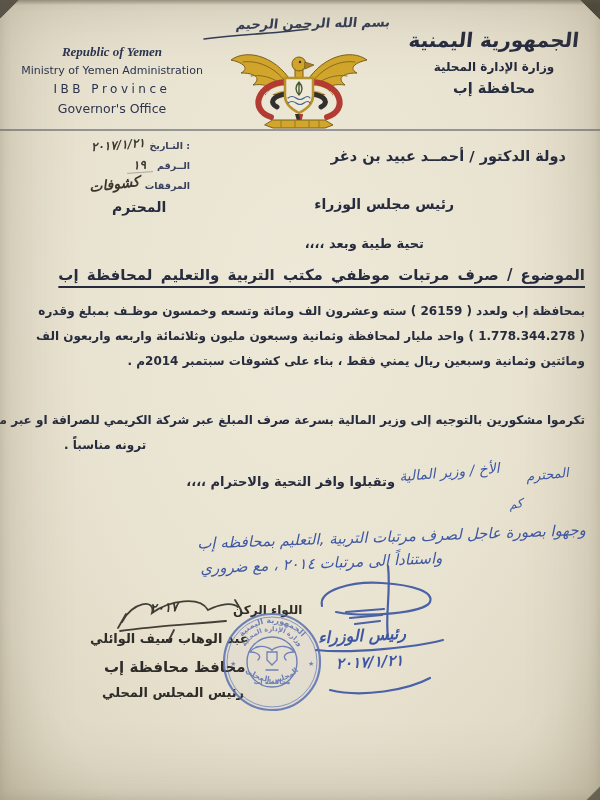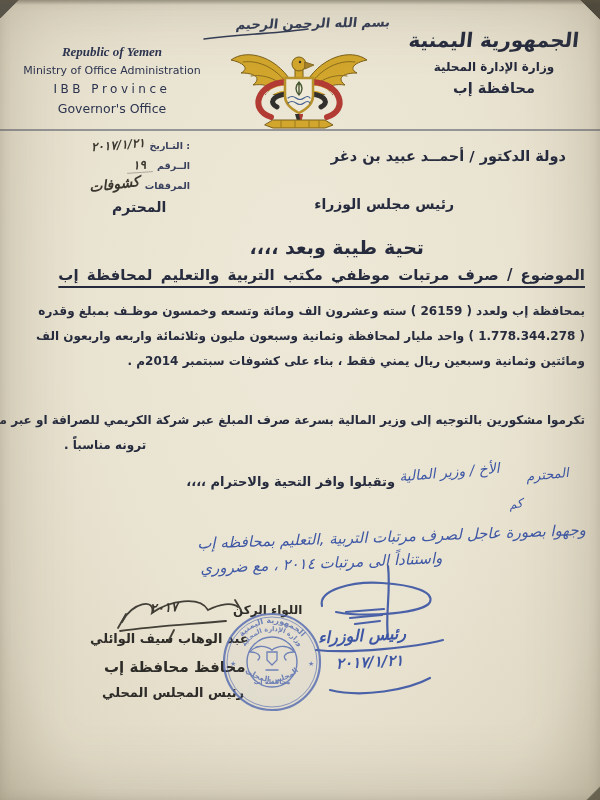--- a/index.html
+++ b/index.html
@@ -24,21 +24,21 @@
 
 <div class="page">
 
   <div class="abs" style="top:0;left:0;width:30px;height:18px;background:linear-gradient(135deg,#55524a 0%,#55524a 38%,transparent 40%);"></div>
   <div class="abs" style="top:0;right:0;width:34px;height:22px;background:linear-gradient(225deg,#474439 0%,#474439 34%,transparent 36%);"></div>
   <div class="abs" style="top:0;left:0;right:0;height:5px;background:linear-gradient(rgba(90,85,70,.45),transparent);"></div>
   <div class="abs" style="bottom:0;right:0;width:16px;height:26px;background:linear-gradient(315deg,#6a6555 0%,#6a6555 30%,transparent 34%);"></div>
 
   <div class="abs en" style="left:14px;top:44px;width:196px;text-align:center;">
     <div style="font-family:'Liberation Serif',serif;font-weight:bold;font-style:italic;font-size:13px;margin-bottom:4px;">Republic of Yemen</div>
-    <div style="font-size:11px;margin-bottom:5px;">Ministry of Office Administration</div>
+    <div style="font-size:11px;margin-bottom:5px;">Ministry of Yemen Administration</div>
     <div style="font-size:12px;letter-spacing:3.5px;margin-bottom:5px;">IBB Province</div>
     <div style="font-size:12.5px;">Governor's Office</div>
   </div>
 
   <div class="abs ar" style="left:205px;top:16px;width:185px;text-align:right;font-size:13px;font-weight:bold;transform:skewX(-8deg) rotate(-1deg);color:#333c55;">بسم الله الرحمن الرحيم</div>
 
   <div class="abs ar" style="right:16px;top:28px;width:180px;text-align:center;">
     <div style="font-size:20px;font-weight:bold;transform:skewX(-6deg);margin-bottom:8px;">الجمهورية اليمنية</div>
     <div style="font-size:12px;font-weight:bold;margin-bottom:6px;">وزارة الإدارة المحلية</div>
     <div style="font-size:14.5px;font-weight:bold;margin-bottom:5px;">محافظة إب</div>
@@ -89,21 +89,21 @@
     </div>
     <div style="text-align:right;margin-top:1px;">
       <span class="val handk" style="display:inline-block;transform:rotate(-7deg);margin-left:4px;font-size:14px;">كشوفات</span>
       <span class="lbl ar">المرفقات</span>
     </div>
   </div>
 
   <div class="abs ar" style="right:34px;top:148px;font-size:14.5px;font-weight:bold;">دولة الدكتور / أحمــد عبيد بن دغر</div>
   <div class="abs ar" style="right:146px;top:196px;font-size:14px;font-weight:bold;">رئيس مجلس الوزراء</div>
   <div class="abs ar" style="left:112px;top:199px;font-size:14px;font-weight:bold;">المحترم</div>
-  <div class="abs ar" style="right:176px;top:236px;font-size:19px;font-weight:bold;">تحية طيبة وبعد ،،،،</div>
+  <div class="abs ar" style="right:176px;top:236px;font-size:13px;font-weight:bold;">تحية طيبة وبعد ،،،،</div>
 
   <div class="abs ar" style="right:15px;top:266px;font-size:15px;font-weight:bold;word-spacing:3px;text-decoration:underline;text-underline-offset:6px;text-decoration-thickness:1.5px;">الموضوع / صرف مرتبات موظفي مكتب التربية والتعليم لمحافظة إب</div>
 
   <div class="abs" style="left:14px;right:15px;top:299px;">
     <div class="ar bodyline">بمحافظة إب ولعدد ( 26159 ) سته وعشرون الف ومائة وتسعه وخمسون موظـف بمبلغ وقدره</div>
     <div class="ar bodyline">( 1.778.344.278 ) واحد مليار لمحافظة وثمانية وسبعون مليون وثلاثمائة واربعه واربعون الف</div>
     <div class="ar bodyline">ومائتين وثمانية وسبعين ريال يمني فقط ، بناء على كشوفات سبتمبر 2014م .</div>
   </div>
 
   <div class="abs ar bodyline" style="left:14px;right:15px;top:408px;">تكرموا مشكورين بالتوجيه إلى وزير المالية بسرعة صرف المبلغ عبر شركة الكريمي للصرافة او عبر من</div>

